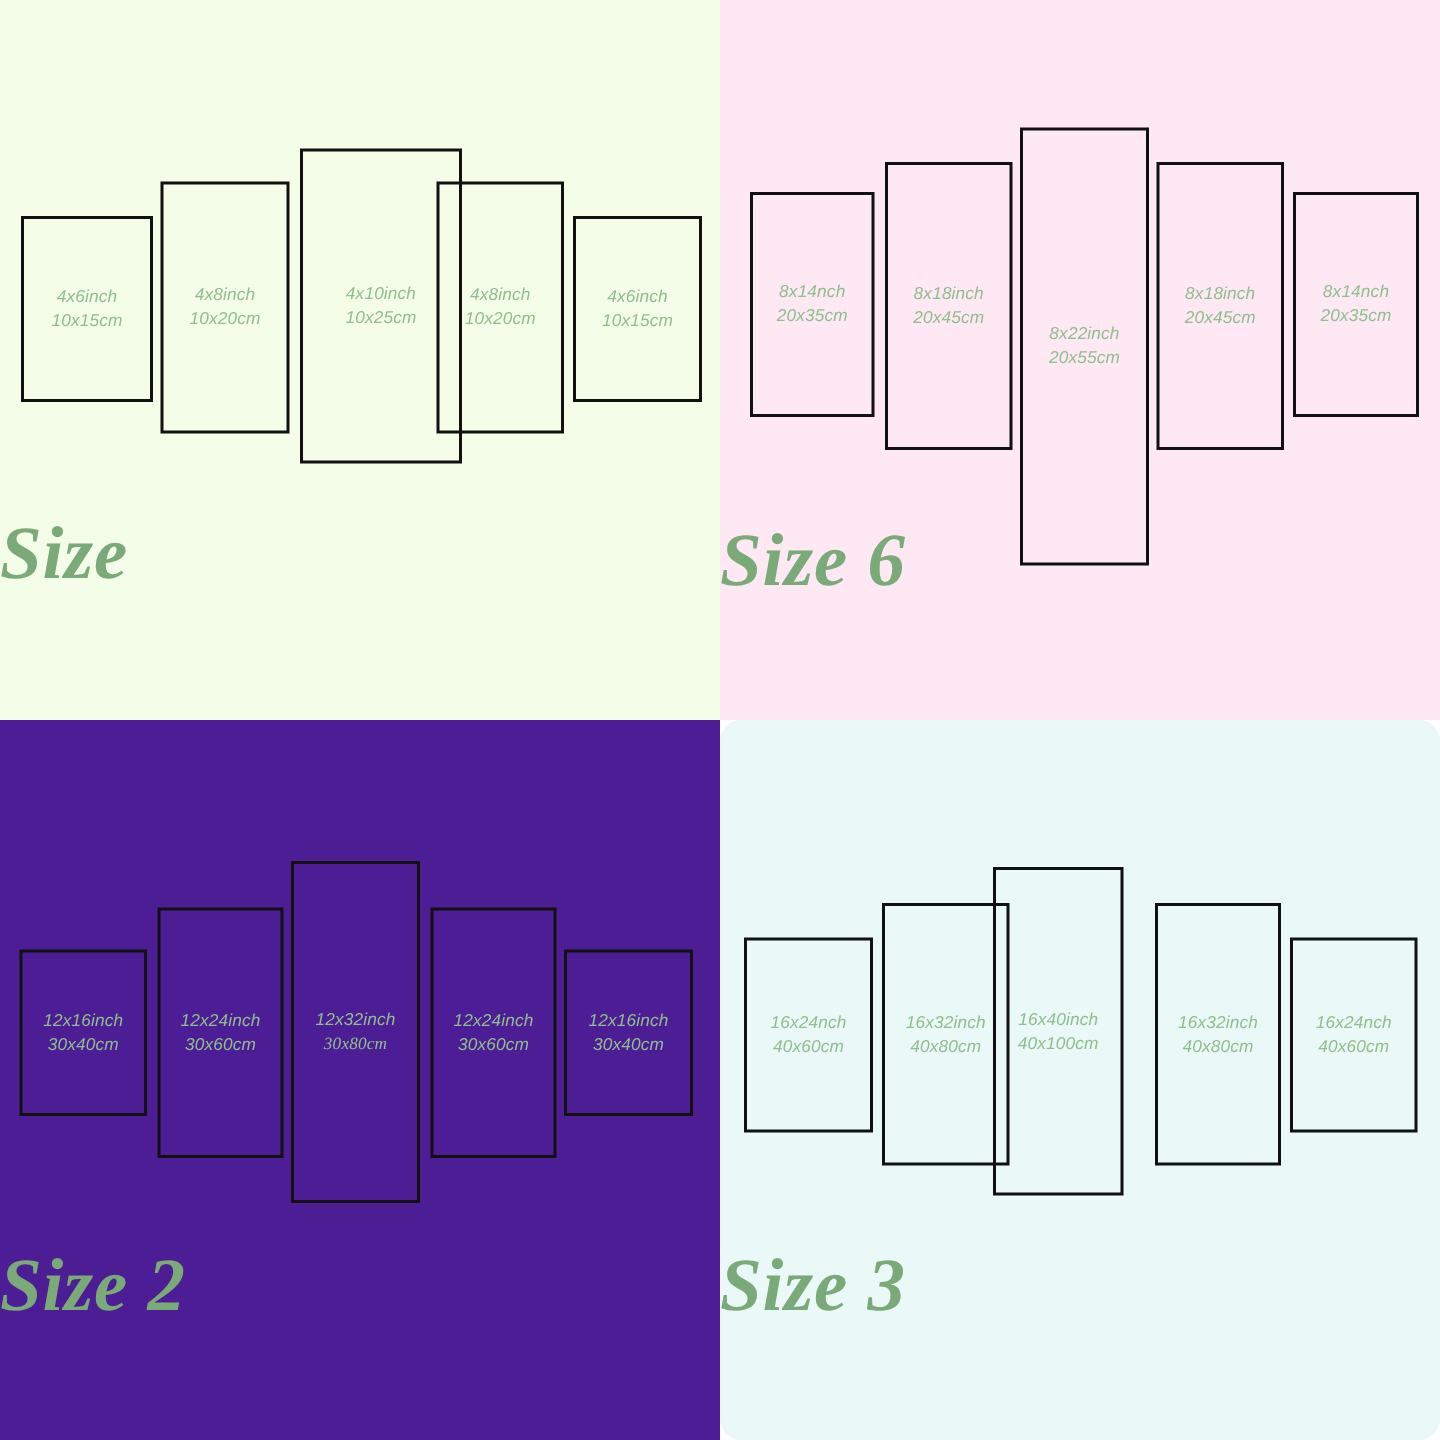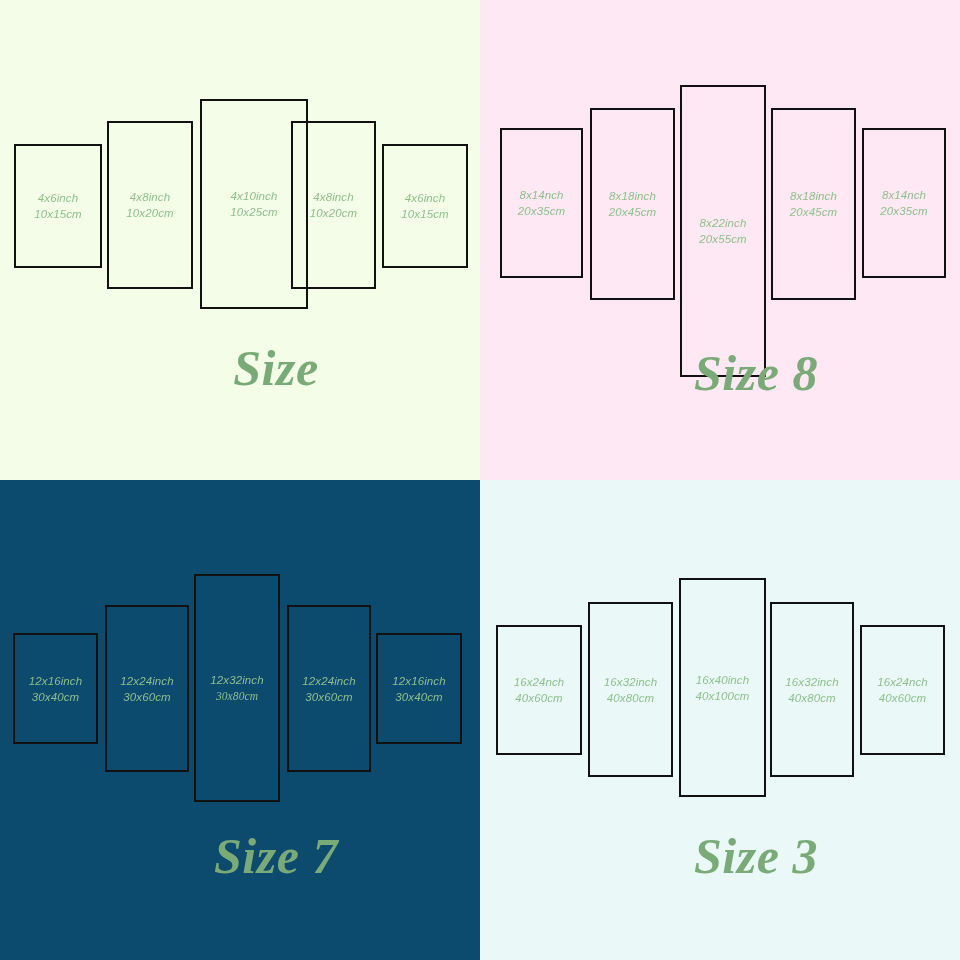--- a/index.html
+++ b/index.html
@@ -57,29 +57,27 @@
     line-height: 16px;
     color: #8fbf8c;
     white-space: nowrap;
     letter-spacing: 0.1px;
   }
 
   .quad-title {
     position: absolute;
     left: 0;
     width: 480px;
-    text-align: center;
     font-family: "Liberation Serif", serif;
     font-style: italic;
     font-weight: bold;
     font-size: 50px;
     line-height: 56px;
     color: #7aaa77;
     letter-spacing: 0.5px;
-    margin-left: 36px;
   }
 </style>
 </head>
 <body>
 
 <div id="size-chart">
 
   <div class="quadrant q-tl" style="background: rgb(244, 253, 232);">
     <div class="panels">
         <div class="panel" style="left: 14px; top: 144px; width: 88px; height: 124px; border-color: rgb(17, 17, 17);">
@@ -122,24 +120,24 @@
         </div>
         <div class="panel" style="left: 291px; top: 108px; width: 85px; height: 192px; border-color: rgb(17, 17, 17);">
           <div class="panel-line" style="color: rgb(143, 191, 140);">8x18inch</div>
           <div class="panel-line" style="color: rgb(143, 191, 140);">20x45cm</div>
         </div>
         <div class="panel" style="left: 382px; top: 128px; width: 84px; height: 150px; border-color: rgb(17, 17, 17);">
           <div class="panel-line" style="color: rgb(143, 191, 140);">8x14nch</div>
           <div class="panel-line" style="color: rgb(143, 191, 140);">20x35cm</div>
         </div>
       </div>
-    <div class="quad-title" style="top: 345px; color: rgb(122, 170, 119);">Size 8</div>
+    <div class="quad-title" style="top: 345px; color: rgb(122, 170, 119);">Size 6</div>
   </div>
 
-  <div class="quadrant q-bl" style="background: #0c4a6e;">
+  <div class="quadrant q-bl" style="background: #4c1d95;">
     <div class="panels">
         <div class="panel" style="left: 13px; top: 153px; width: 85px; height: 111px; border-color: rgb(17, 17, 17);">
           <div class="panel-line" style="color: rgb(143, 191, 140);">12x16inch</div>
           <div class="panel-line" style="color: rgb(143, 191, 140);">30x40cm</div>
         </div>
         <div class="panel" style="left: 105px; top: 125px; width: 84px; height: 167px; border-color: rgb(17, 17, 17);">
           <div class="panel-line" style="color: rgb(143, 191, 140);">12x24inch</div>
           <div class="panel-line" style="color: rgb(143, 191, 140);">30x60cm</div>
         </div>
         <div class="panel" style="left: 194px; top: 94px; width: 86px; height: 228px; border-color: rgb(17, 17, 17);">
@@ -148,34 +146,34 @@
         </div>
         <div class="panel" style="left: 287px; top: 125px; width: 84px; height: 167px; border-color: rgb(17, 17, 17);">
           <div class="panel-line" style="color: rgb(143, 191, 140);">12x24inch</div>
           <div class="panel-line" style="color: rgb(143, 191, 140);">30x60cm</div>
         </div>
         <div class="panel" style="left: 376px; top: 153px; width: 86px; height: 111px; border-color: rgb(17, 17, 17);">
           <div class="panel-line" style="color: rgb(143, 191, 140);">12x16inch</div>
           <div class="panel-line" style="color: rgb(143, 191, 140);">30x40cm</div>
         </div>
       </div>
-    <div class="quad-title" style="top: 348px; color: rgb(122, 170, 119);">Size 7</div>
+    <div class="quad-title" style="top: 348px; color: rgb(122, 170, 119);">Size 2</div>
   </div>
 
-  <div class="quadrant q-br" style="background: rgb(234, 248, 248);">
+  <div class="quadrant q-br" style="background: rgb(234, 248, 248); border-radius: 14px;">
     <div class="panels">
         <div class="panel" style="left: 16px; top: 145px; width: 86px; height: 130px; border-color: rgb(17, 17, 17);">
           <div class="panel-line" style="color: rgb(143, 191, 140);">16x24nch</div>
           <div class="panel-line" style="color: rgb(143, 191, 140);">40x60cm</div>
         </div>
         <div class="panel" style="left: 108px; top: 122px; width: 85px; height: 175px; border-color: rgb(17, 17, 17);">
           <div class="panel-line" style="color: rgb(143, 191, 140);">16x32inch</div>
           <div class="panel-line" style="color: rgb(143, 191, 140);">40x80cm</div>
         </div>
-        <div class="panel" style="left: 199px; top: 98px; width: 87px; height: 219px; border-color: rgb(17, 17, 17);">
+        <div class="panel" style="left: 182px; top: 98px; width: 87px; height: 219px; border-color: rgb(17, 17, 17);">
           <div class="panel-line" style="color: rgb(143, 191, 140);">16x40inch</div>
           <div class="panel-line" style="color: rgb(143, 191, 140);">40x100cm</div>
         </div>
         <div class="panel" style="left: 290px; top: 122px; width: 84px; height: 175px; border-color: rgb(17, 17, 17);">
           <div class="panel-line" style="color: rgb(143, 191, 140);">16x32inch</div>
           <div class="panel-line" style="color: rgb(143, 191, 140);">40x80cm</div>
         </div>
         <div class="panel" style="left: 380px; top: 145px; width: 85px; height: 130px; border-color: rgb(17, 17, 17);">
           <div class="panel-line" style="color: rgb(143, 191, 140);">16x24nch</div>
           <div class="panel-line" style="color: rgb(143, 191, 140);">40x60cm</div>

